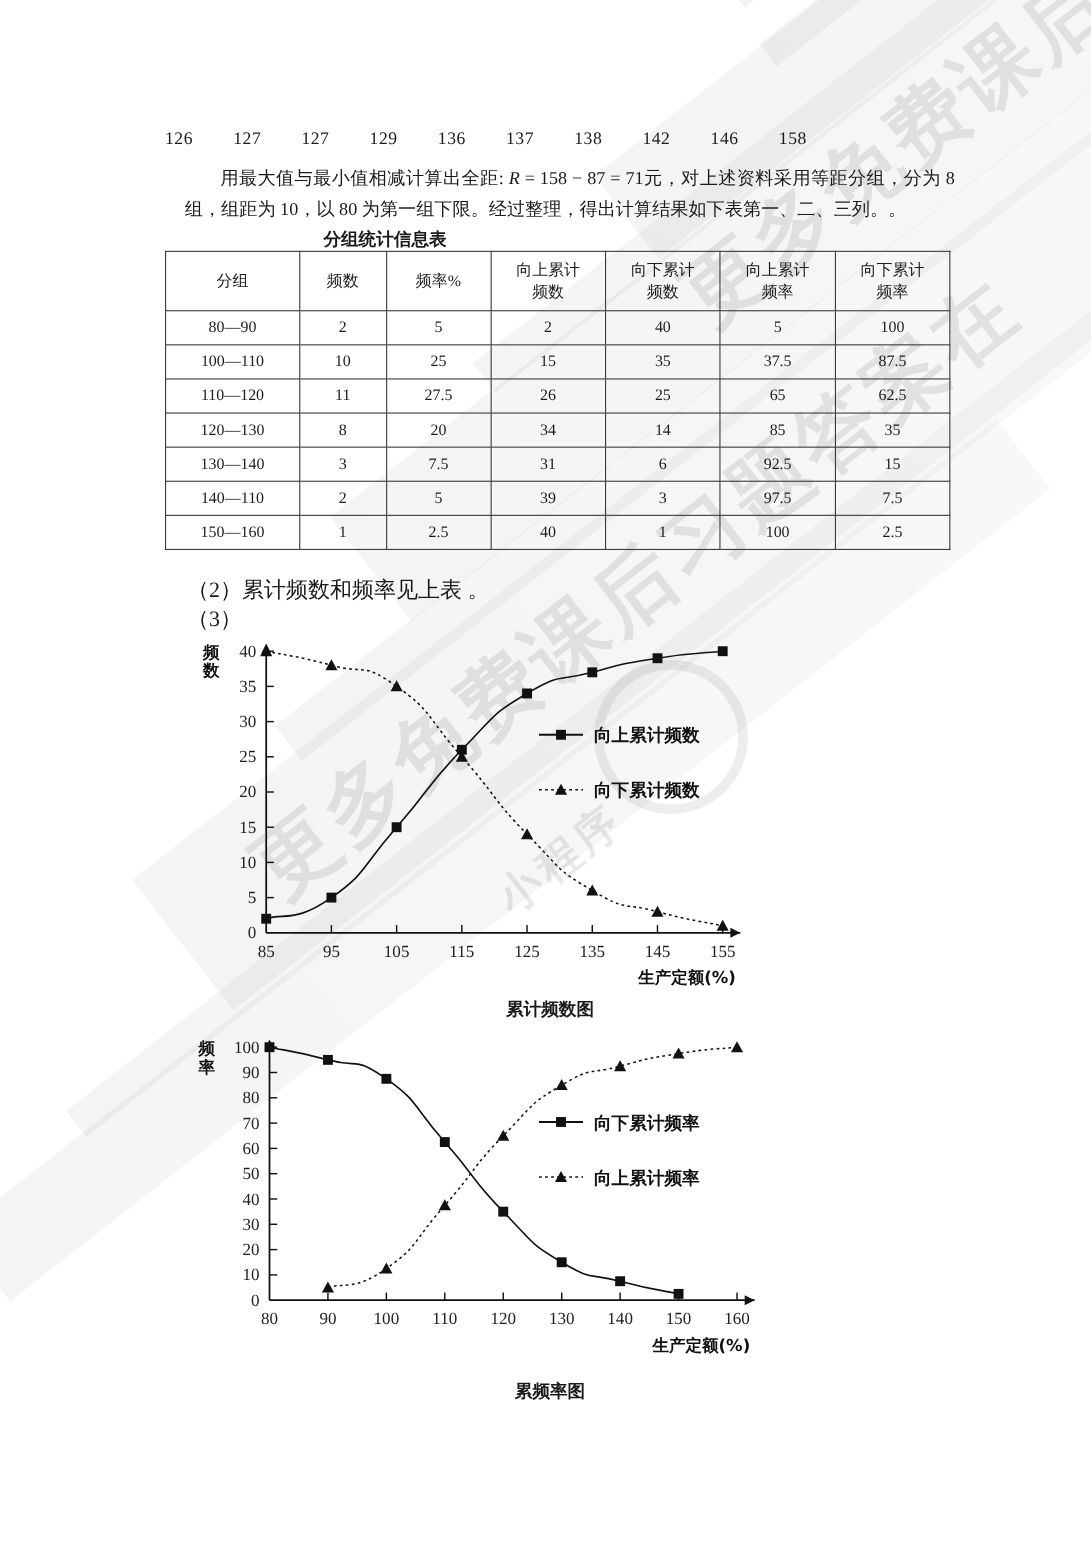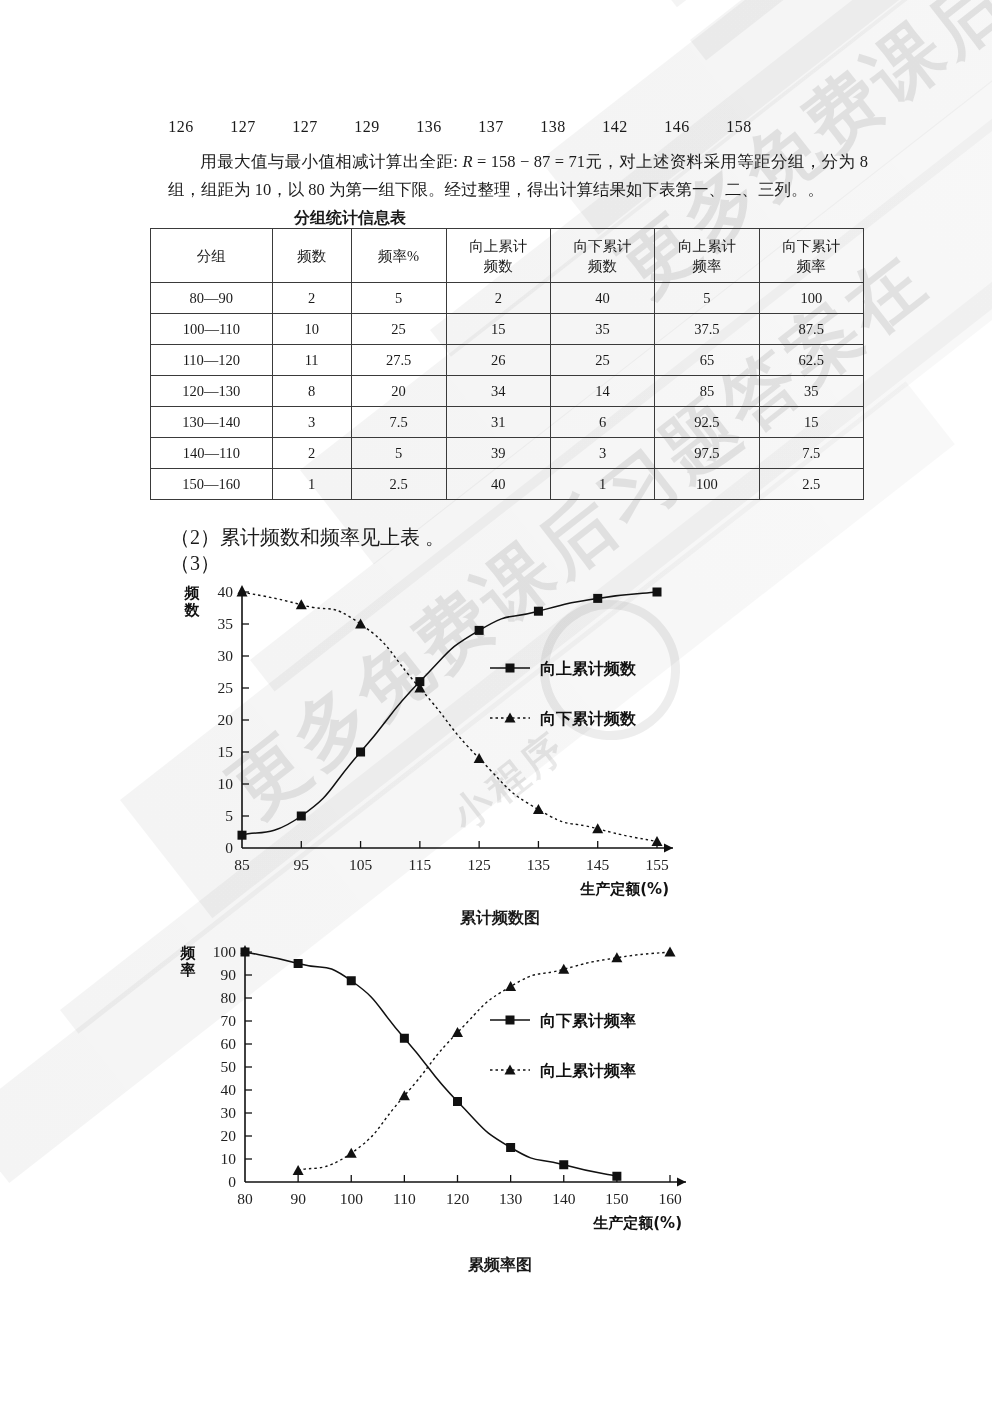--- a/index.html
+++ b/index.html
@@ -42,21 +42,21 @@
     transform: rotate(-38deg);
   }
 
   .page { position:relative; z-index:2; padding: 0; }
 
   
   .num-row{
     position:absolute; left:150px; top:118px; width:700px;
     display:flex; font-size:16px; letter-spacing:0.5px;
   }
-  .num-row span{ width:62px; text-align:center; display:inline-block; }
+  .num-row span{ width:62px; text-align:left; display:inline-block; }
 
   
   .para{
     position:absolute; left:150px; top:148px; width:700px;
     font-size:16.5px; line-height:28px; text-align:justify;margin-left:18px;
   }
   .para .ind{ display:inline-block; width:32px; }
   .para i{ font-style:italic; }
 
   

